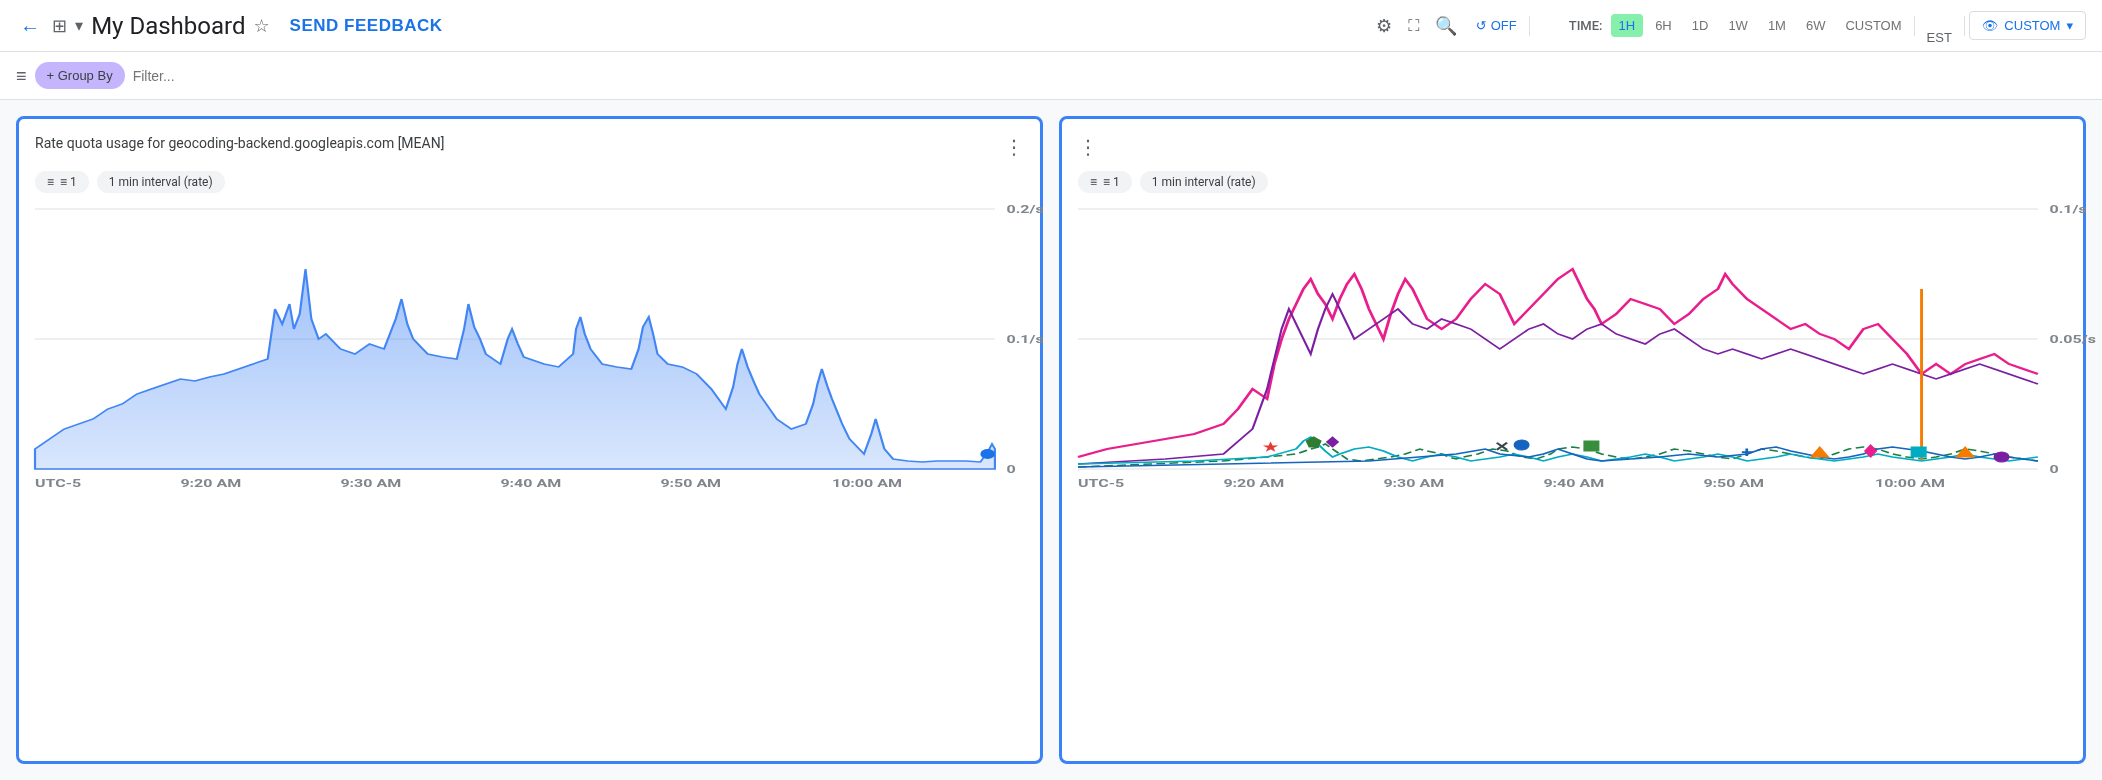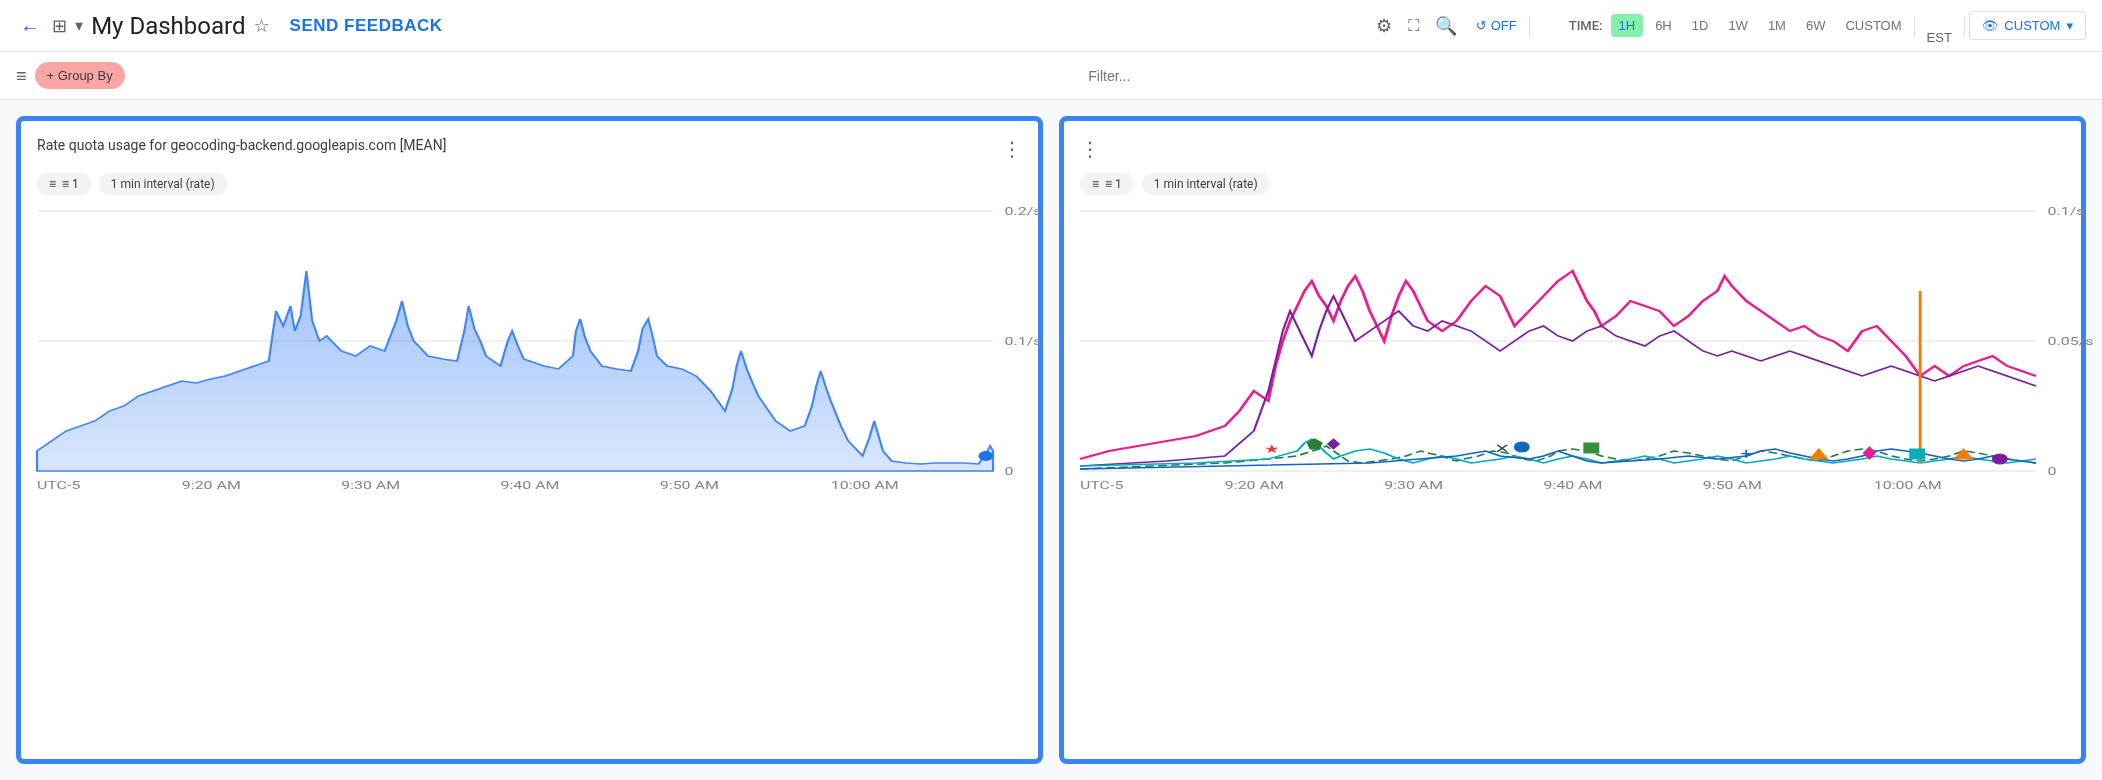--- a/index.html
+++ b/index.html
@@ -87,47 +87,46 @@
       align-items: center;
       padding: 8px 16px;
       border-bottom: 1px solid #e0e0e0;
       gap: 8px;
       height: 48px;
     }
 
     .hamburger-icon { color: #5f6368; font-size: 18px; cursor: pointer; }
 
     .group-by-btn {
-      background: #fca5a5; border: none; cursor: pointer;
+      background: #c4b5fd; border: none; cursor: pointer;
       color: #3c4043; font-size: 13px; font-weight: 500;
       padding: 6px 12px; border-radius: 16px;
       display: flex; gap: 4px;
     }
 
     .filter-input {
       border: none; outline: none;
       font-size: 14px; color: #9aa0a6;
       flex: 1;
       background: transparent;
-      text-align: center;
     }
 
     
     .main-content {
       padding: 16px;
       display: flex;
       gap: 16px;
       background: #f8f9fa;
       min-height: calc(780px - 100px);
     }
 
     
     .chart-card {
       background: #fff;
-      border: 5px solid #3b82f6;
+      border: 3px solid #3b82f6;
       border-radius: 8px;
       flex: 1;
       padding: 16px;
       display: flex;
       flex-direction: column;
       gap: 8px;
     }
 
     .chart-header {
       display: flex;
@@ -163,20 +162,21 @@
     }
 
     .divider { width: 1px; height: 20px; background: #e0e0e0; }
 
     
     .chart-container {
       position: relative;
       width: 100%;
       height: 280px;
       margin-top: 4px;
+      font-weight: bold;
     }
   </style>
 </head>
 <body>
 
 <div class="top-bar">
   <div class="top-bar-left">
     <button class="back-btn">
       <span>←</span>
     </button>

